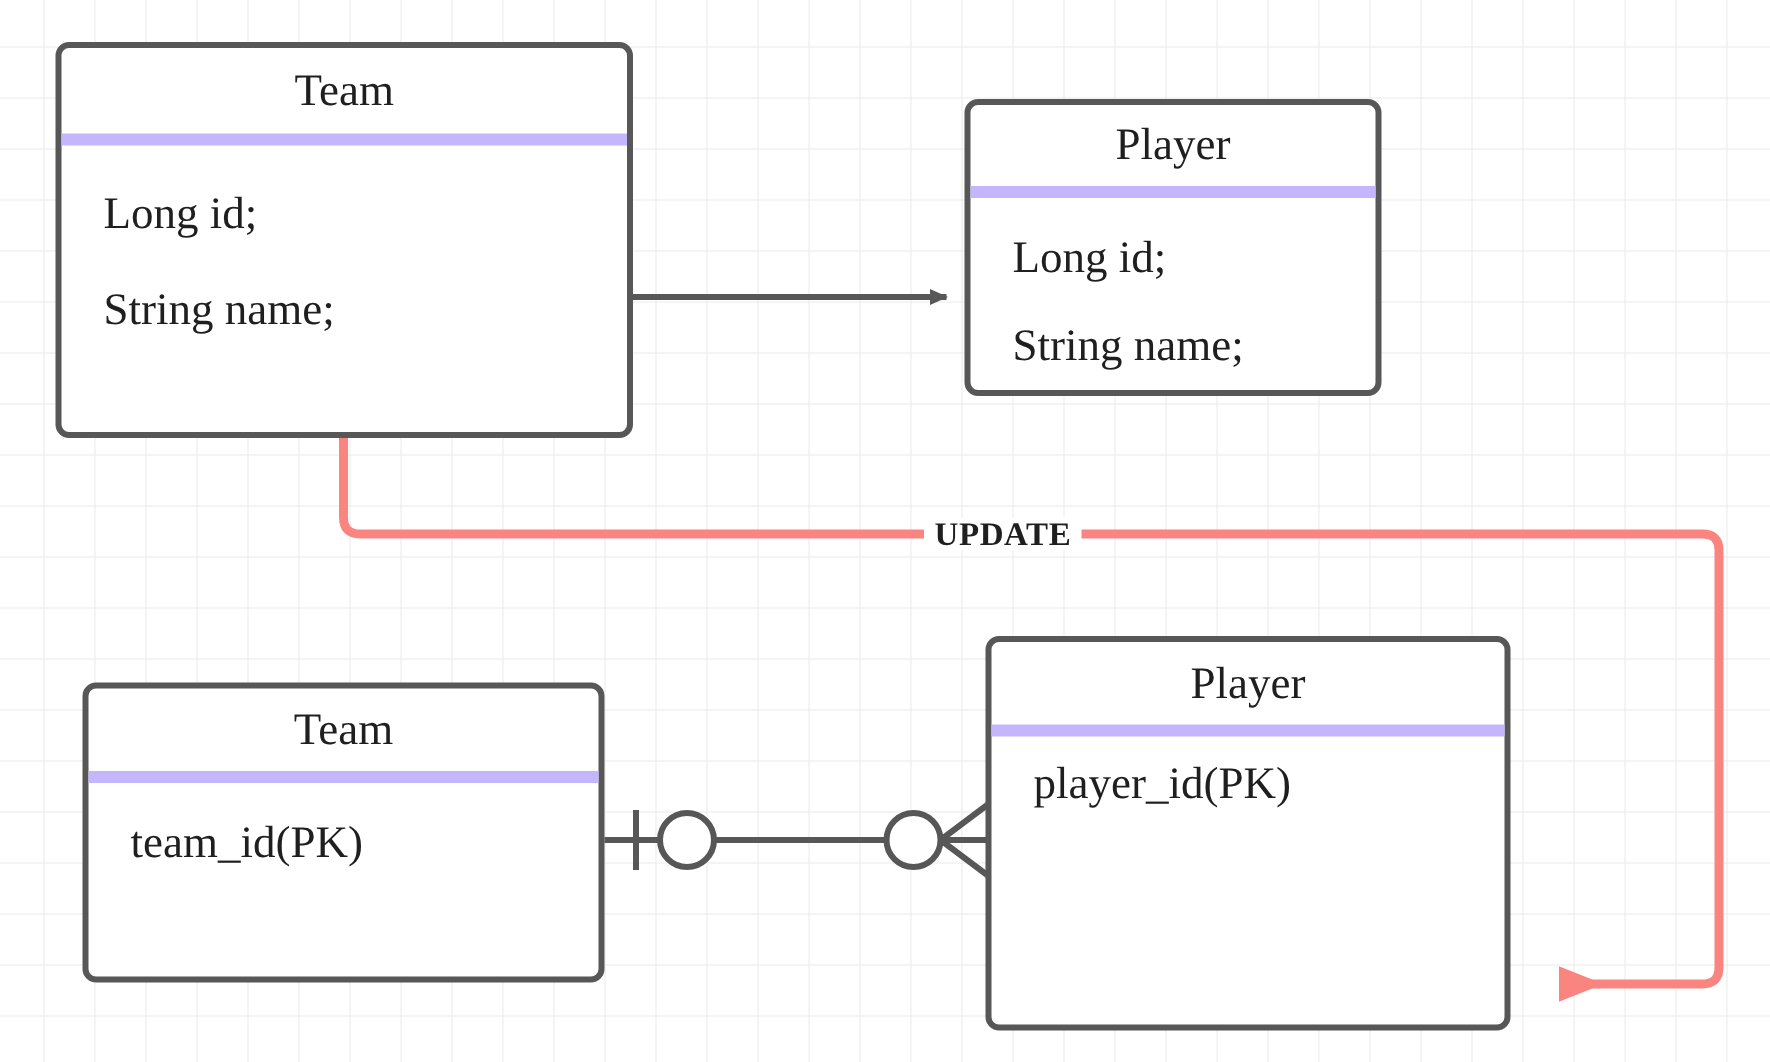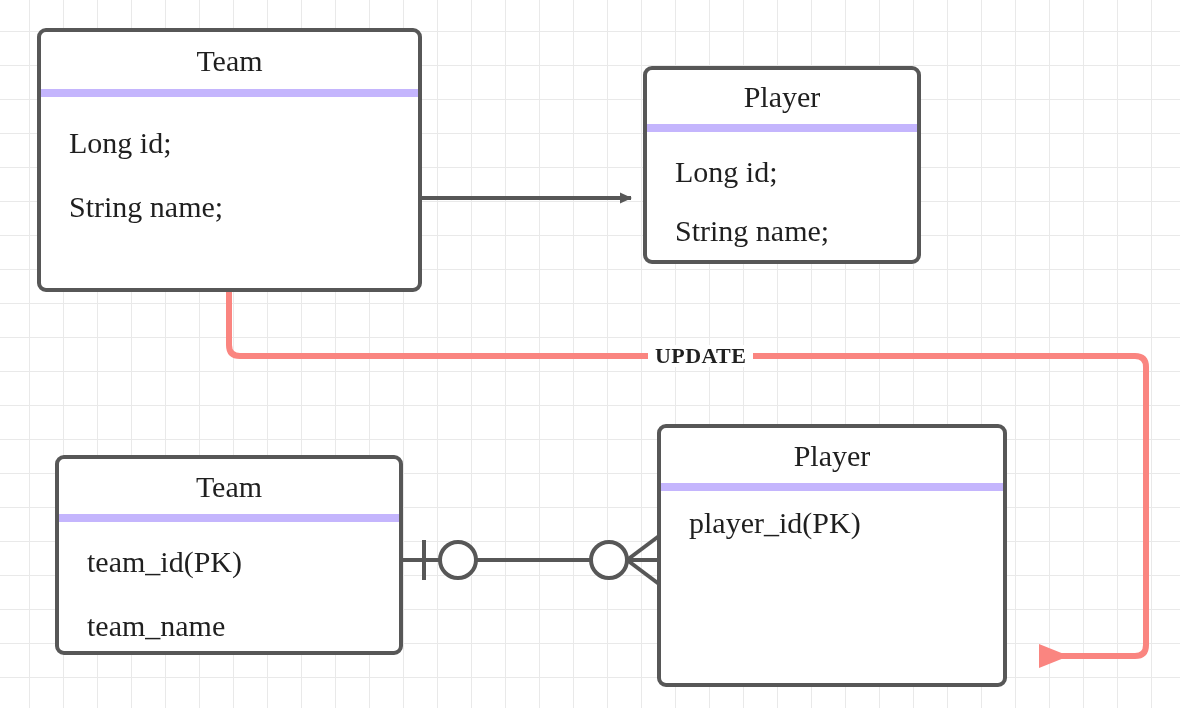--- a/index.html
+++ b/index.html
@@ -129,26 +129,25 @@
     <div class="entity-body" style="height:128px; padding-top:10px;">
       <div class="entity-row" style="height:63px;">Long id;</div>
       <div class="entity-row" style="height:63px;">String name;</div>
     </div>
   </div>
 
   <div class="entity" style="left:55px; top:455px; width:348px; height:200px;">
     <div class="entity-title" style="height:63px;">Team</div>
     <div class="entity-body" style="height:164px; padding-top:8px;text-align:right;">
       <div class="entity-row" style="height:64px;">team_id(PK)</div>
-      <div class="entity-row" style="height:64px;">team_name</div>
     </div>
   </div>
 
   <div class="entity" style="left:657px; top:424px; width:350px; height:263px;">
     <div class="entity-title" style="height:63px;">Player</div>
     <div class="entity-body" style="height:192px; ">
       <div class="entity-row" style="height:64px;">player_id(PK)</div>
     </div>
   </div>
 
-  <div class="edge-label" style="left:648px; top:345px;">UPDATE</div>
+  <div class="edge-label" style="left:616px; top:345px;">UPDATE</div>
 
 </div>
 
 </body></html>

